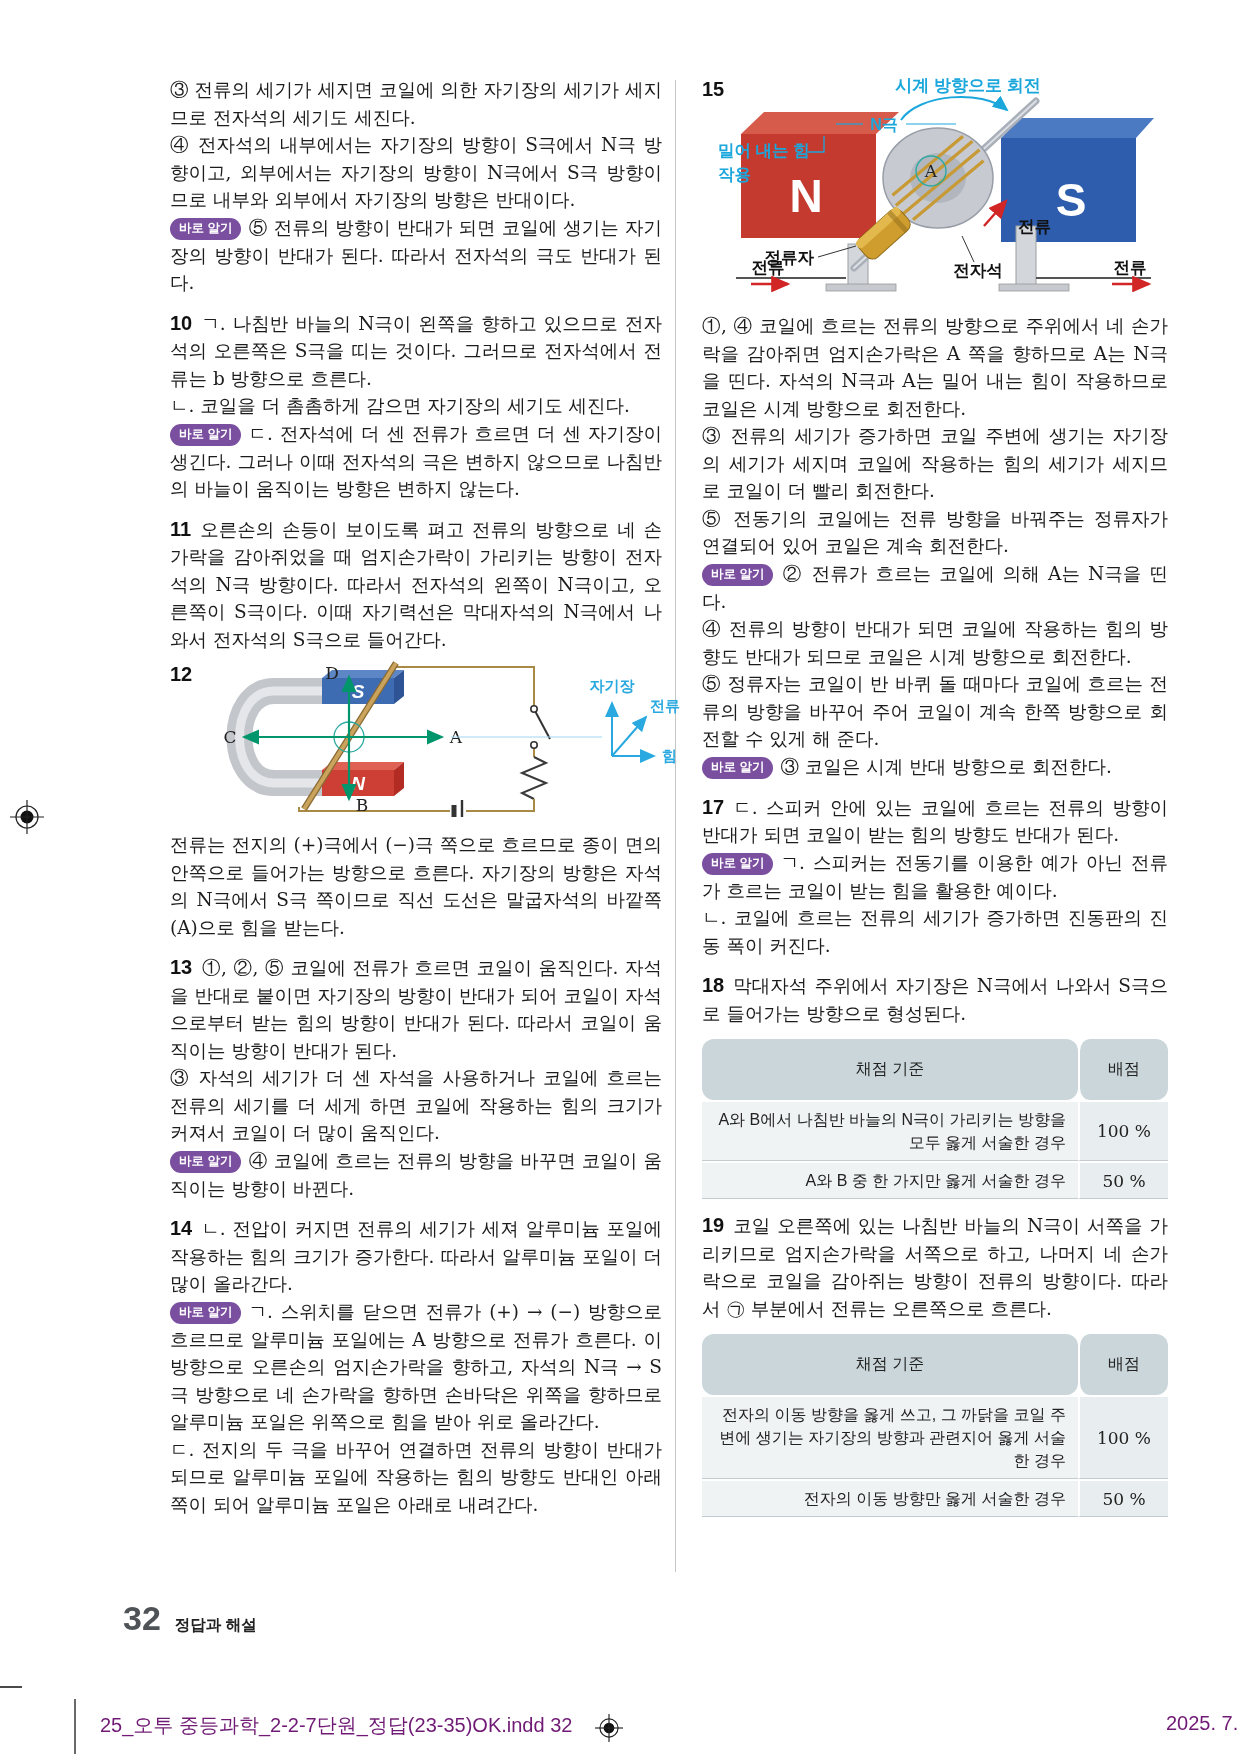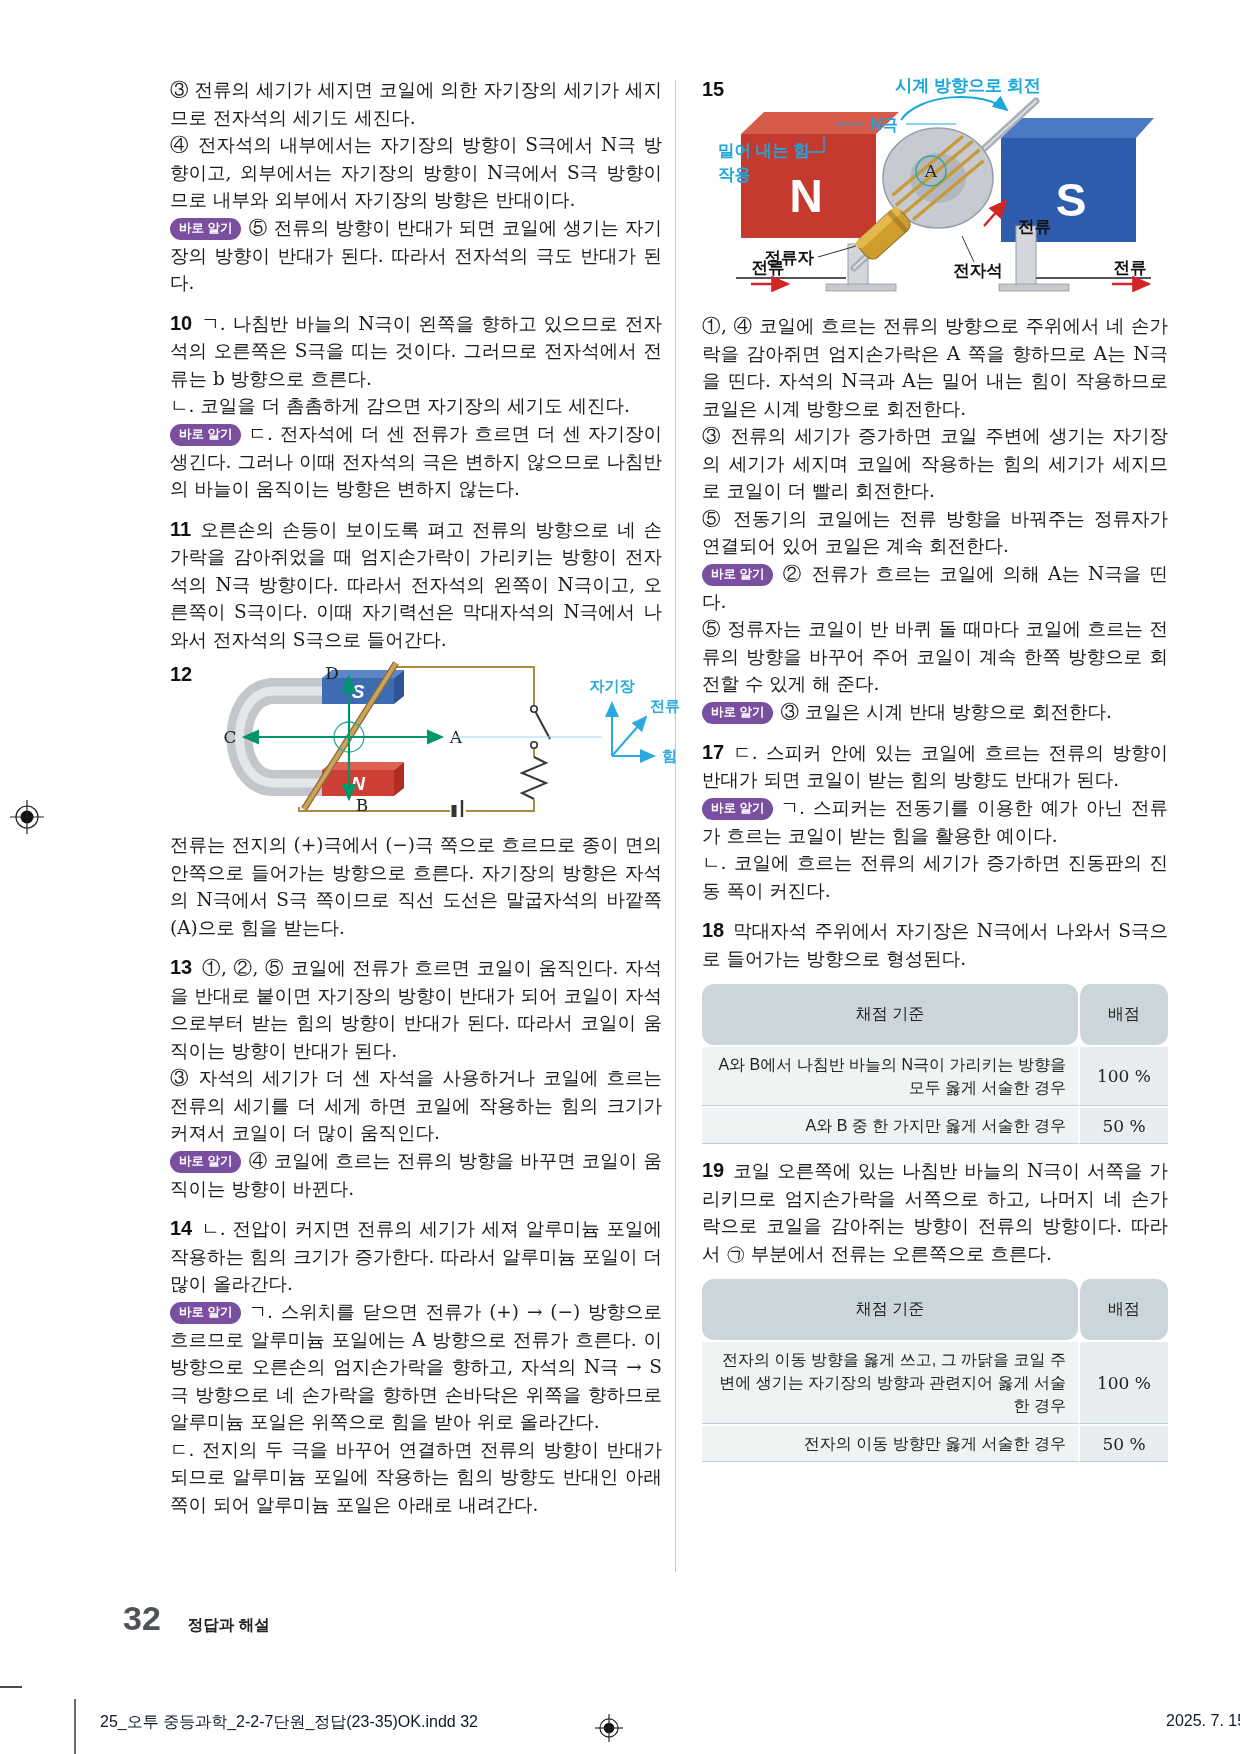--- a/index.html
+++ b/index.html
@@ -30,23 +30,23 @@
   table.grade th.score-h{width:76px;border-left:2px solid #fff;text-align:center;}
   table.grade td{border-top:2px solid #ffffff;border-bottom:1px solid #c2ccd0;}
   table.grade td.crit{background:#f0f3f4;color:#222;font-size:16px;line-height:23px;
         padding:6px 12px;text-align:right;}
   table.grade td.score{background:#e8edef;text-align:center;border-left:2px solid #fff;
         font-family:"DejaVu Serif",serif;font-size:17px;color:#222;}
   .page-footer{position:absolute;left:123px;top:1599px;display:flex;align-items:baseline;}
   .page-footer .pno{font-family:"Liberation Sans",sans-serif;font-weight:bold;
         font-size:34px;color:#4f5357;}
   .page-footer .plabel{font-family:"Liberation Sans",sans-serif;font-weight:bold;
-        font-size:15.5px;color:#222;margin-left:27px;}
+        font-size:15.5px;color:#222;margin-left:14px;}
   .print-footer{position:absolute;top:1712px;font-family:"Liberation Sans",sans-serif;
-        font-size:16px;color:#0f172a;white-space:nowrap;}
+        font-size:20px;color:#701a75;white-space:nowrap;}
   .pf-left{left:100px;}
   .pf-right{left:1166px;}
   .regmark{position:absolute;}
   .cropdash{position:absolute;left:0;top:1686px;width:22px;height:2px;background:#4a4a4a;}
   .cropbar{position:absolute;left:74px;top:1699px;width:2px;height:55px;background:#6a6a6a;}
 </style>
 </head>
 <body>
 
 <div class="divider"></div>
@@ -204,20 +204,21 @@
       <text class="svg-gothic" x="414" y="197" font-size="16.5" font-weight="normal" fill="#111" text-anchor="middle">전류</text>
       <text class="svg-gothic" x="302" y="156" font-size="16.5" font-weight="normal" fill="#111">전류</text>
     </svg>
   </div>
 
   <div class="para gap"><span>①, ④ 코일에 흐르는 전류의 방향으로 주위에서 네 손가락을 감아쥐면 엄지손가락은 A 쪽을 향하므로 A는 N극을 띤다. 자석의 N극과 A는 밀어 내는 힘이 작용하므로 코일은 시계 방향으로 회전한다.</span></div>
   <div class="para"><span>③ 전류의 세기가 증가하면 코일 주변에 생기는 자기장의 세기가 세지며 코일에 작용하는 힘의 세기가 세지므로 코일이 더 빨리 회전한다.</span></div>
   <div class="para"><span>⑤ 전동기의 코일에는 전류 방향을 바꿔주는 정류자가 연결되어 있어 코일은 계속 회전한다.</span></div>
   <div class="para"><span class="badge">바로 알기</span><span>② 전류가 흐르는 코일에 의해 A는 N극을 띤다.</span></div>
 
+  <div class="para"><span>④ 전류의 방향이 반대가 되면 코일에 작용하는 힘의 방향도 반대가 되므로 코일은 시계 방향으로 회전한다.</span></div>
   <div class="para"><span>⑤ 정류자는 코일이 반 바퀴 돌 때마다 코일에 흐르는 전류의 방향을 바꾸어 주어 코일이 계속 한쪽 방향으로 회전할 수 있게 해 준다.</span></div>
   <div class="para"><span class="badge">바로 알기</span><span>③ 코일은 시계 반대 방향으로 회전한다.</span></div>
 
   <div class="para gap"><span class="qnum">17</span><span>ㄷ. 스피커 안에 있는 코일에 흐르는 전류의 방향이 반대가 되면 코일이 받는 힘의 방향도 반대가 된다.</span></div>
   <div class="para"><span class="badge">바로 알기</span><span>ㄱ. 스피커는 전동기를 이용한 예가 아닌 전류가 흐르는 코일이 받는 힘을 활용한 예이다.</span></div>
   <div class="para"><span>ㄴ. 코일에 흐르는 전류의 세기가 증가하면 진동판의 진동 폭이 커진다.</span></div>
 
   <div class="para gap"><span class="qnum">18</span><span>막대자석 주위에서 자기장은 N극에서 나와서 S극으로 들어가는 방향으로 형성된다.</span></div>
 
   <table class="grade">

